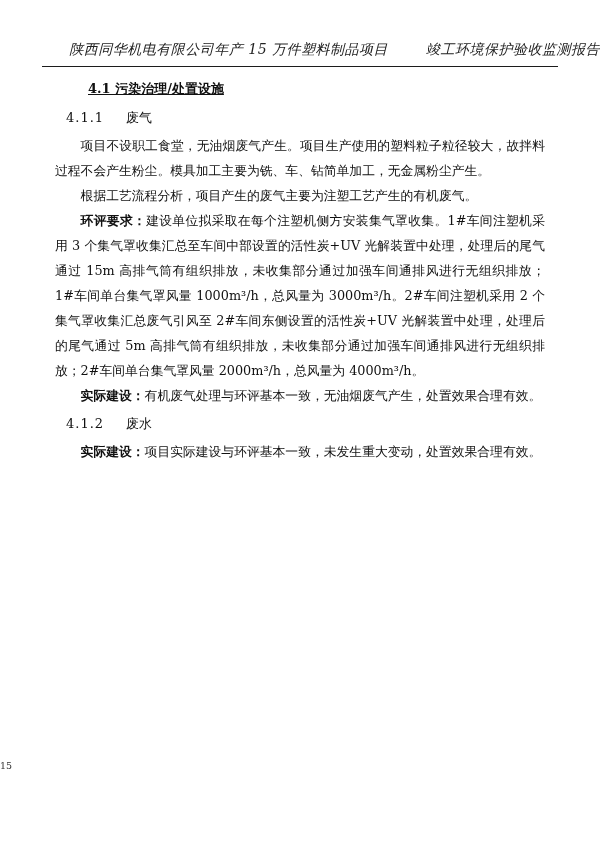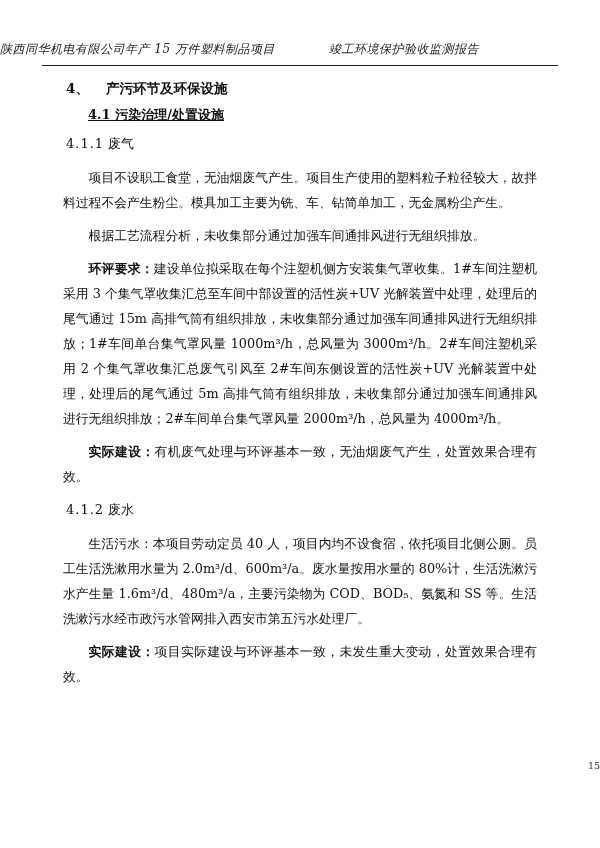--- a/index.html
+++ b/index.html
@@ -12,23 +12,23 @@
     width: 600px;
     height: 848px;
     background: #ffffff;
     overflow: hidden;
     font-family: "DejaVu Serif", "Liberation Serif", serif;
     color: #1a1a1a;
   }
   .page-header {
     padding-top: 41px;
     display: flex;
-    justify-content: flex-start;
-    gap: 54px;
-    font-size: 12px;
+    justify-content: flex-end;
+    gap: 38px;
+    font-size: 14px;
     font-style: italic;
     letter-spacing: 0.5px;
     color: #222222;
     white-space: nowrap;
   }
   .header-rule {
     border: none;
     border-top: 1.6px solid #1c1c1c;
     margin: 7px 42px 0 42px;
   }
@@ -54,67 +54,65 @@
     font-weight: bold;
     line-height: 26px;
     text-decoration: underline;
   }
   .h3 {
     margin: 3px 0 2px 0;
     padding-left: 11px;
     font-size: 13px;
     line-height: 26px;
   }
-  .h3 .h-num { font-weight: normal; letter-spacing: 1px; margin-right: 4px; }
+  .h3 .h-num { font-weight: normal; letter-spacing: 1px; margin-right: 22px; }
   .h3 .h-label { font-weight: normal; }
   .para {
-    margin: 8px;
+    margin: 0;
     text-indent: 2em;
   }
   .lead {
     font-weight: bold;
   }
   .page-footer {
     position: absolute;
     top: 760px;
     left: 0;
     width: 100%;
-    text-align: right;
+    text-align: left;
     font-size: 9.5px;
     color: #333333;
   }
 </style>
 </head>
 <body>
 
 <div class="page">
 
   <div class="page-header">
     <span>陕西同华机电有限公司年产 15 万件塑料制品项目</span>
     <span>竣工环境保护验收监测报告</span>
   </div>
 
   <hr class="header-rule">
 
   <div class="doc-body">
 
-    <div class="h1"><span class="h-num">4、</span><span>产污环节及环保设施</span></div>
 
     <div class="h2">4.1 污染治理/处置设施</div>
 
     <div class="h3"><span class="h-num">4.1.1</span><span class="h-label">废气</span></div>
 
     <p class="para">项目不设职工食堂，无油烟废气产生。项目生产使用的塑料粒子粒径较大，故拌料过程不会产生粉尘。模具加工主要为铣、车、钻简单加工，无金属粉尘产生。</p>
-    <p class="para">根据工艺流程分析，未收集部分通过加强车间通排风进行无组织排放。</p>
+    <p class="para">根据工艺流程分析，项目产生的废气主要为注塑工艺产生的有机废气。</p>
     <p class="para"><span class="lead">环评要求：</span><span>建设单位拟采取在每个注塑机侧方安装集气罩收集。1#车间注塑机采用 3 个集气罩收集汇总至车间中部设置的活性炭+UV 光解装置中处理，处理后的尾气通过 15m 高排气筒有组织排放，未收集部分通过加强车间通排风进行无组织排放；1#车间单台集气罩风量 1000m³/h，总风量为 3000m³/h。2#车间注塑机采用 2 个集气罩收集汇总废气引风至 2#车间东侧设置的活性炭+UV 光解装置中处理，处理后的尾气通过 5m 高排气筒有组织排放，未收集部分通过加强车间通排风进行无组织排放；2#车间单台集气罩风量 2000m³/h，总风量为 4000m³/h。</span></p>
     <p class="para"><span class="lead">实际建设：</span><span>有机废气处理与环评基本一致，无油烟废气产生，处置效果合理有效。</span></p>
 
     <div class="h3"><span class="h-num">4.1.2</span><span class="h-label">废水</span></div>
 
-    <p class="para">生活污水：本项目劳动定员 40 人，项目内均不设食宿，依托项目北侧公厕。员工生活洗漱用水量为 2.0m³/d、600m³/a。废水量按用水量的 80%计，生活洗漱污水产生量 1.6m³/d、480m³/a，主要污染物为 COD、BOD₅、氨氮和 SS 等。生活洗漱污水经市政污水管网排入西安市第五污水处理厂。</p>
     <p class="para"><span class="lead">实际建设：</span><span>项目实际建设与环评基本一致，未发生重大变动，处置效果合理有效。</span></p>
 
   </div>
 
   <div class="page-footer">
     <span>15</span>
   </div>
 
 </div>
 

